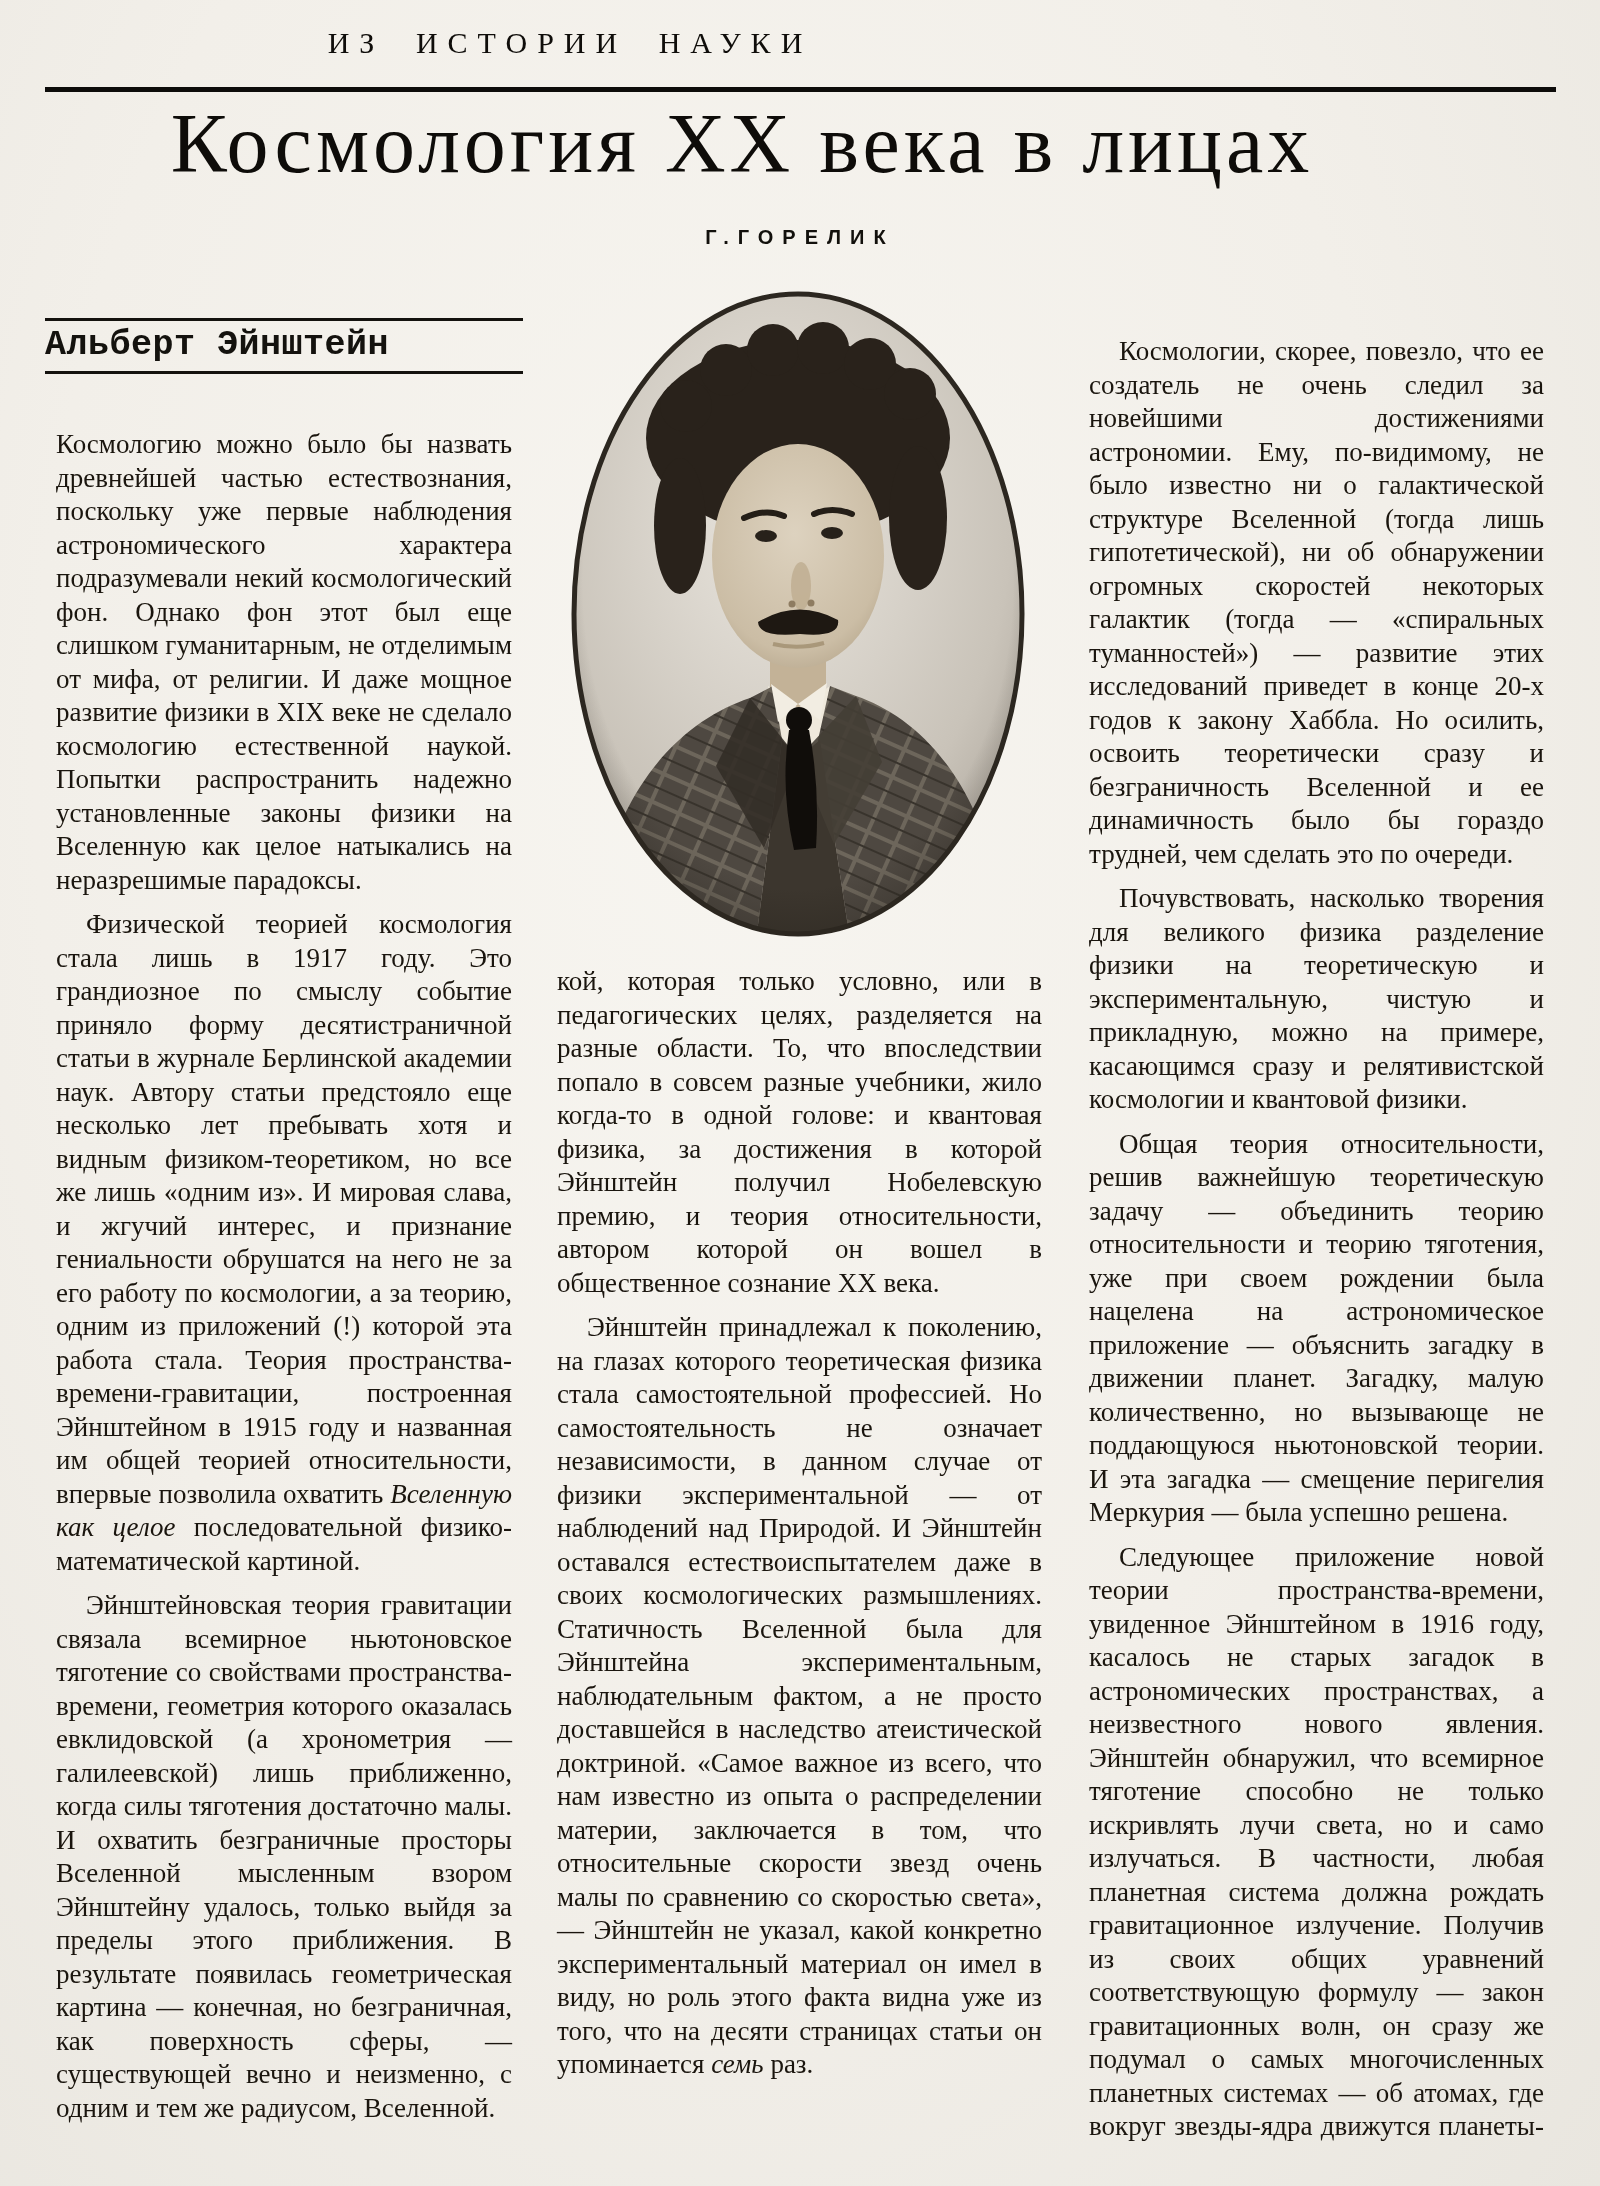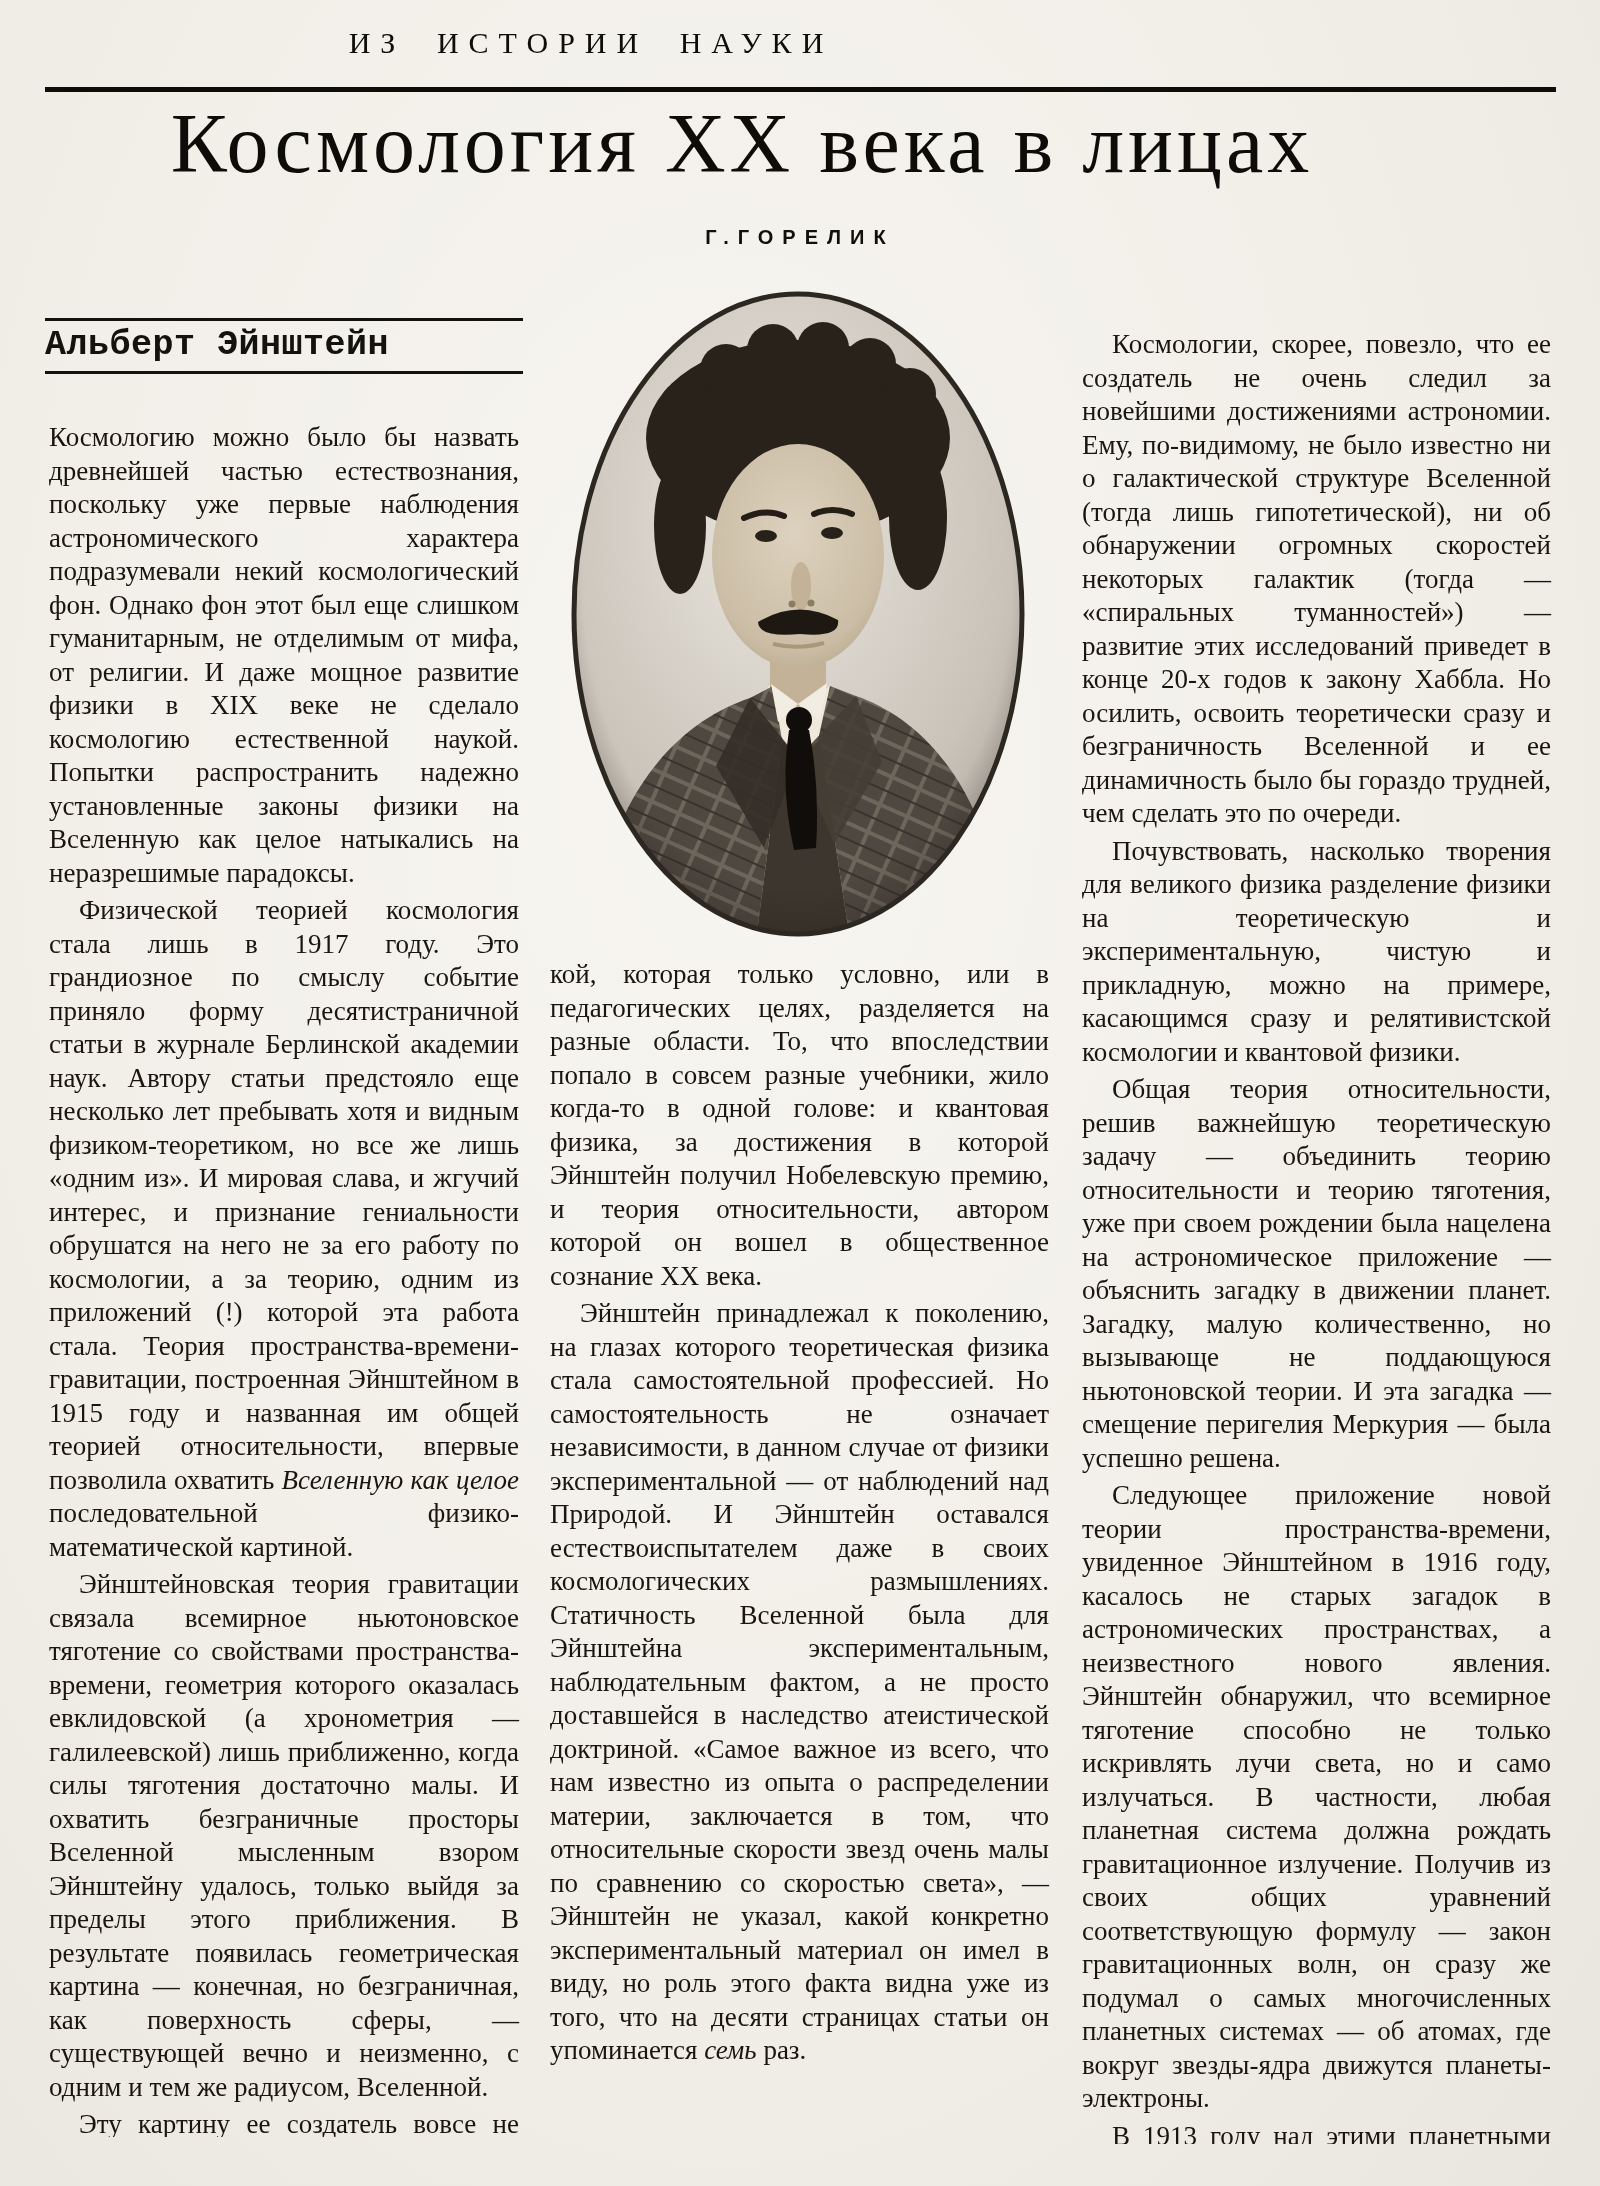--- a/index.html
+++ b/index.html
@@ -2,21 +2,21 @@
 <html lang="ru"><head>
 <meta charset="utf-8">
 <style>
   html,body{margin:0;padding:0;background:#6f6c66;}
   .page{
     position:relative;width:1600px;height:2186px;margin:0 auto;
     background:radial-gradient(ellipse at 45% 35%, #f7f5f0 0%, #f2efe9 55%, #e9e6df 100%);
     overflow:hidden;color:#17130d;font-family:"Liberation Serif",serif;
   }
   .kicker{
-    position:absolute;left:61px;top:26px;width:1060px;text-align:center;
+    position:absolute;left:40px;top:26px;width:1060px;text-align:center;
     font-size:30px;letter-spacing:10px;word-spacing:14px;color:#0f0d0a;white-space:nowrap;
   }
   .main-rule{position:absolute;left:45px;top:87px;width:1511px;height:5px;background:#0d0c0a;}
   .title{
     position:absolute;left:0;top:94px;width:1484px;text-align:center;
     font-size:84px;line-height:100px;letter-spacing:4px;color:#0e0c09;white-space:nowrap;
   }
   .author{
     position:absolute;left:545px;top:226px;width:510px;text-align:center;
     font-family:"Liberation Sans",sans-serif;font-weight:bold;
@@ -27,21 +27,21 @@
   .sect .lines{padding:5px 0 6px 0;}
   .sect .name,.sect .years{
     font-size:35px;font-weight:bold;line-height:39px;color:#14120e;letter-spacing:0.5px;
   }
   .photo{position:absolute;left:568px;top:288px;width:460px;height:652px;}
   .photo svg{display:block;width:100%;height:100%;}
   .col{
     position:absolute;text-align:justify;font-size:27px;line-height:33.5px;
     color:#1a150e;overflow:hidden;
   }
-  .col p{margin:4px;}
+  .col p{margin:11px;}
   .col p.indent{text-indent:30px;}
   .it{font-style:italic;}
   #col-left{left:45px;top:417px;width:478px;height:1720px;}
   #col-middle{left:546px;top:954px;width:507px;height:1150px;}
   #col-right{left:1078px;top:324px;width:477px;height:1820px;}
 </style>
 </head>
 <body>
 
 <div class="page">

